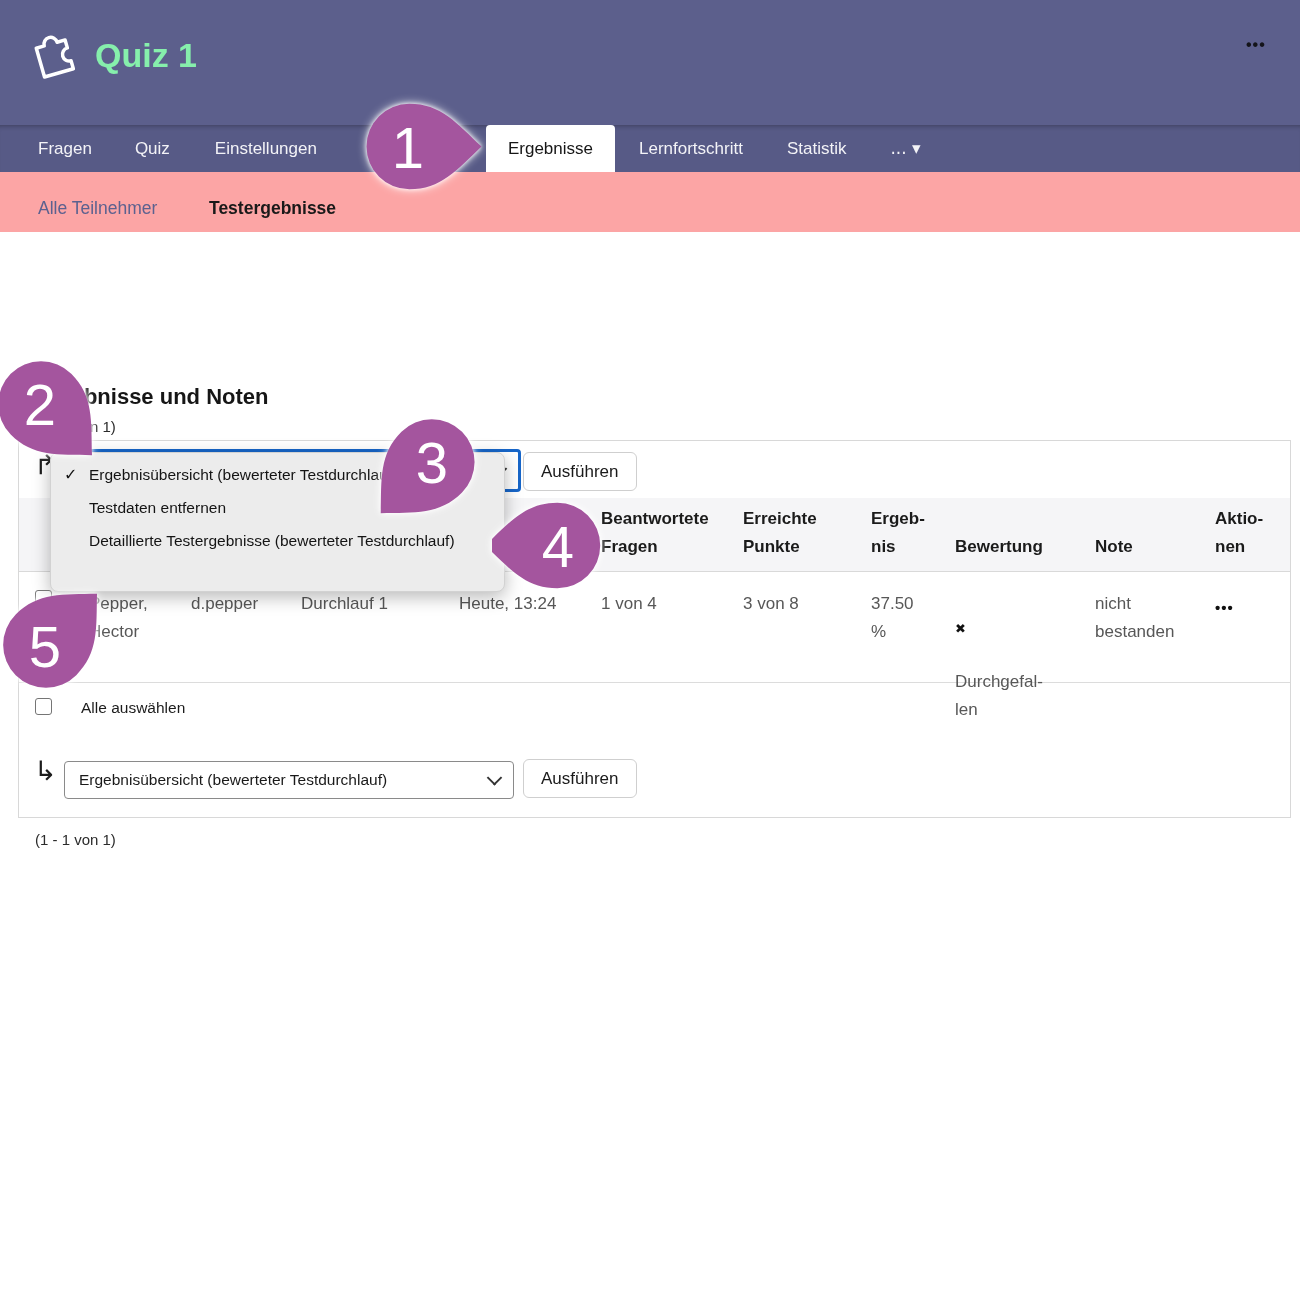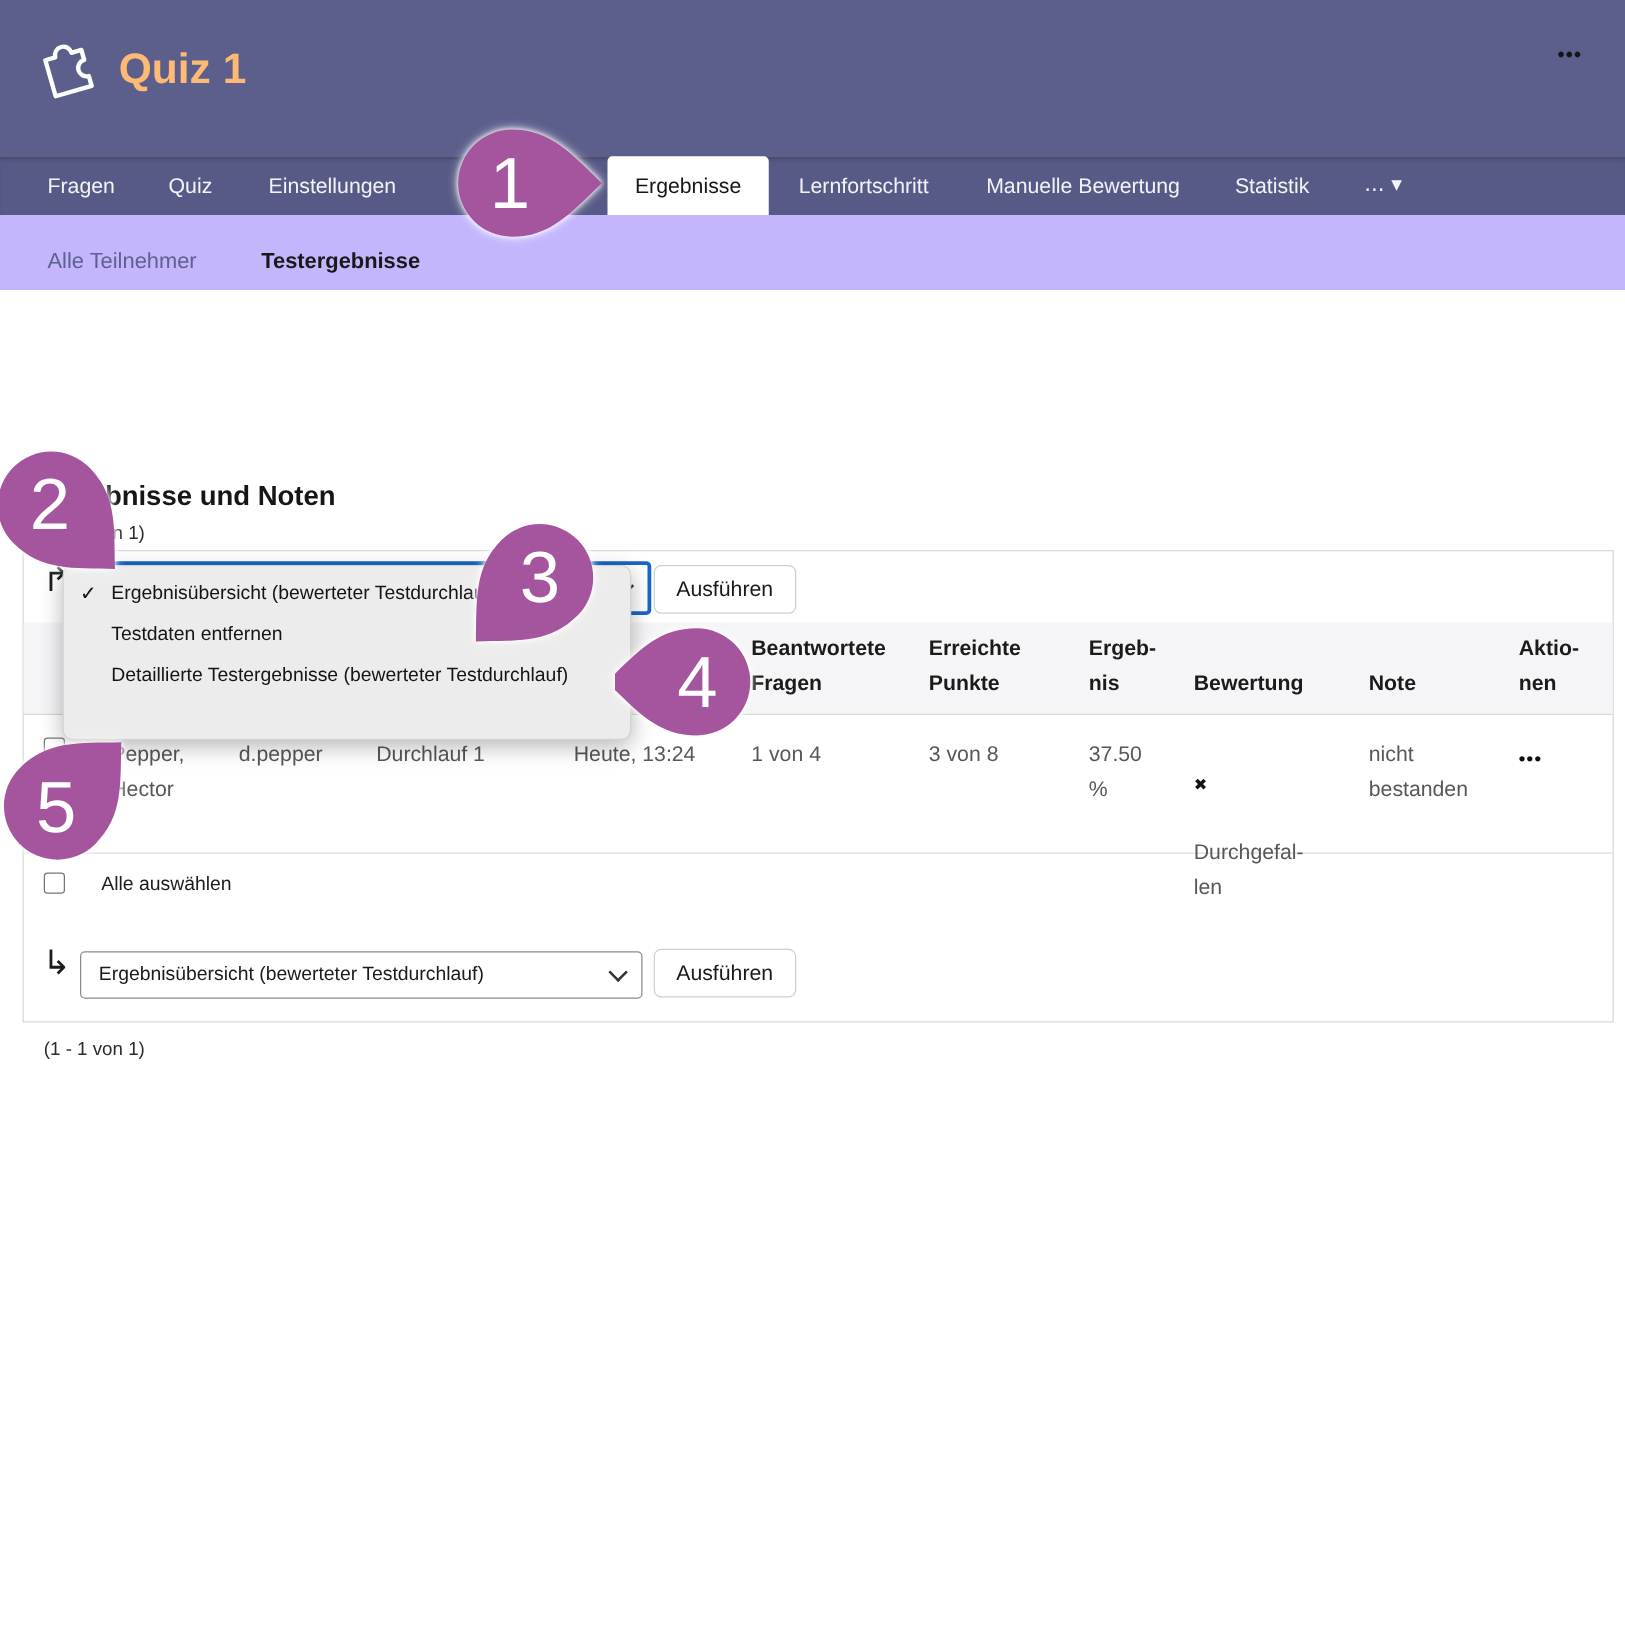--- a/index.html
+++ b/index.html
@@ -4,33 +4,33 @@
 <style>
   html,body{margin:0;padding:0;}
   body{width:1300px;height:1300px;background:#ffffff;
        font-family:"Liberation Sans","DejaVu Sans",sans-serif;color:#1a1a1a;}
   #page{position:relative;width:1300px;height:1300px;overflow:hidden;background:#fff;}
   .dj{font-family:"DejaVu Sans",sans-serif;}
 
   
   #hdr{position:absolute;left:0;top:0;width:1300px;height:125px;background:#5c5f8c;}
   #puzzle{position:absolute;left:26px;top:22px;width:62px;height:62px;transform:rotate(-16deg);}
-  #hdr-title{position:absolute;left:95px;top:36px;font-size:34px;font-weight:bold;color:#fdba74;}
+  #hdr-title{position:absolute;left:95px;top:36px;font-size:34px;font-weight:bold;color:#86efac;}
   #hdr-kebab{position:absolute;left:1246px;top:36px;font-size:16px;font-weight:bold;color:#14141a;
              letter-spacing:1px;cursor:pointer;}
 
   
   #navbar{position:absolute;left:0;top:125px;width:1300px;height:47px;background:#575a86;
           box-shadow:inset 0 5px 5px -4px rgba(0,0,0,.30);}
   .navrow{position:absolute;left:0;top:0;height:47px;display:flex;align-items:stretch;padding-left:38px;}
   .navtab{font-size:17px;color:#f3f3f7;line-height:47px;white-space:nowrap;cursor:pointer;}
   .navtab.active{background:#ffffff;color:#161616;padding:0 22px;border-radius:4px 4px 0 0;}
 
   
-  #subnav{position:absolute;left:0;top:172px;width:1300px;height:60px;background:#c4b5fd;}
+  #subnav{position:absolute;left:0;top:172px;width:1300px;height:60px;background:#fca5a5;}
   .subtab{position:absolute;top:26px;font-size:17.5px;cursor:pointer;white-space:nowrap;}
   #subtab-all{left:38px;color:#5c618f;}
   #subtab-results{left:209px;color:#191919;font-weight:700;}
 
   
   .btn{display:inline-block;background:#fff;border:1px solid #cfcfcf;border-radius:6px;
        font-size:16.5px;color:#1a1a1a;text-align:center;cursor:pointer;white-space:nowrap;}
   #btn-remove-all{position:absolute;left:18px;top:248px;height:34px;line-height:34px;padding:0 22px;}
 
   
@@ -97,21 +97,20 @@
     <div id="hdr-kebab" class="kebab">•••</div>
   </div>
 
   <div id="navbar">
     <div class="navrow">
       <span class="navtab">Fragen</span>
       <span class="navtab" style="margin-left:43px">Quiz</span>
       <span class="navtab" style="margin-left:45px">Einstellungen</span>
       <span class="navtab active" style="margin-left:169px">Ergebnisse</span>
       <span class="navtab" style="margin-left:24px">Lernfortschritt</span>
-      <span class="navtab" style="margin-left:46px">Manuelle Bewertung</span>
       <span class="navtab" style="margin-left:44px">Statistik</span>
       <span class="navtab dj" style="margin-left:44px">... ▾</span>
     </div>
   </div>
 
   <div id="subnav">
     <span class="subtab" id="subtab-all">Alle Teilnehmer</span>
     <span class="subtab" id="subtab-results">Testergebnisse</span>
   </div>
 

